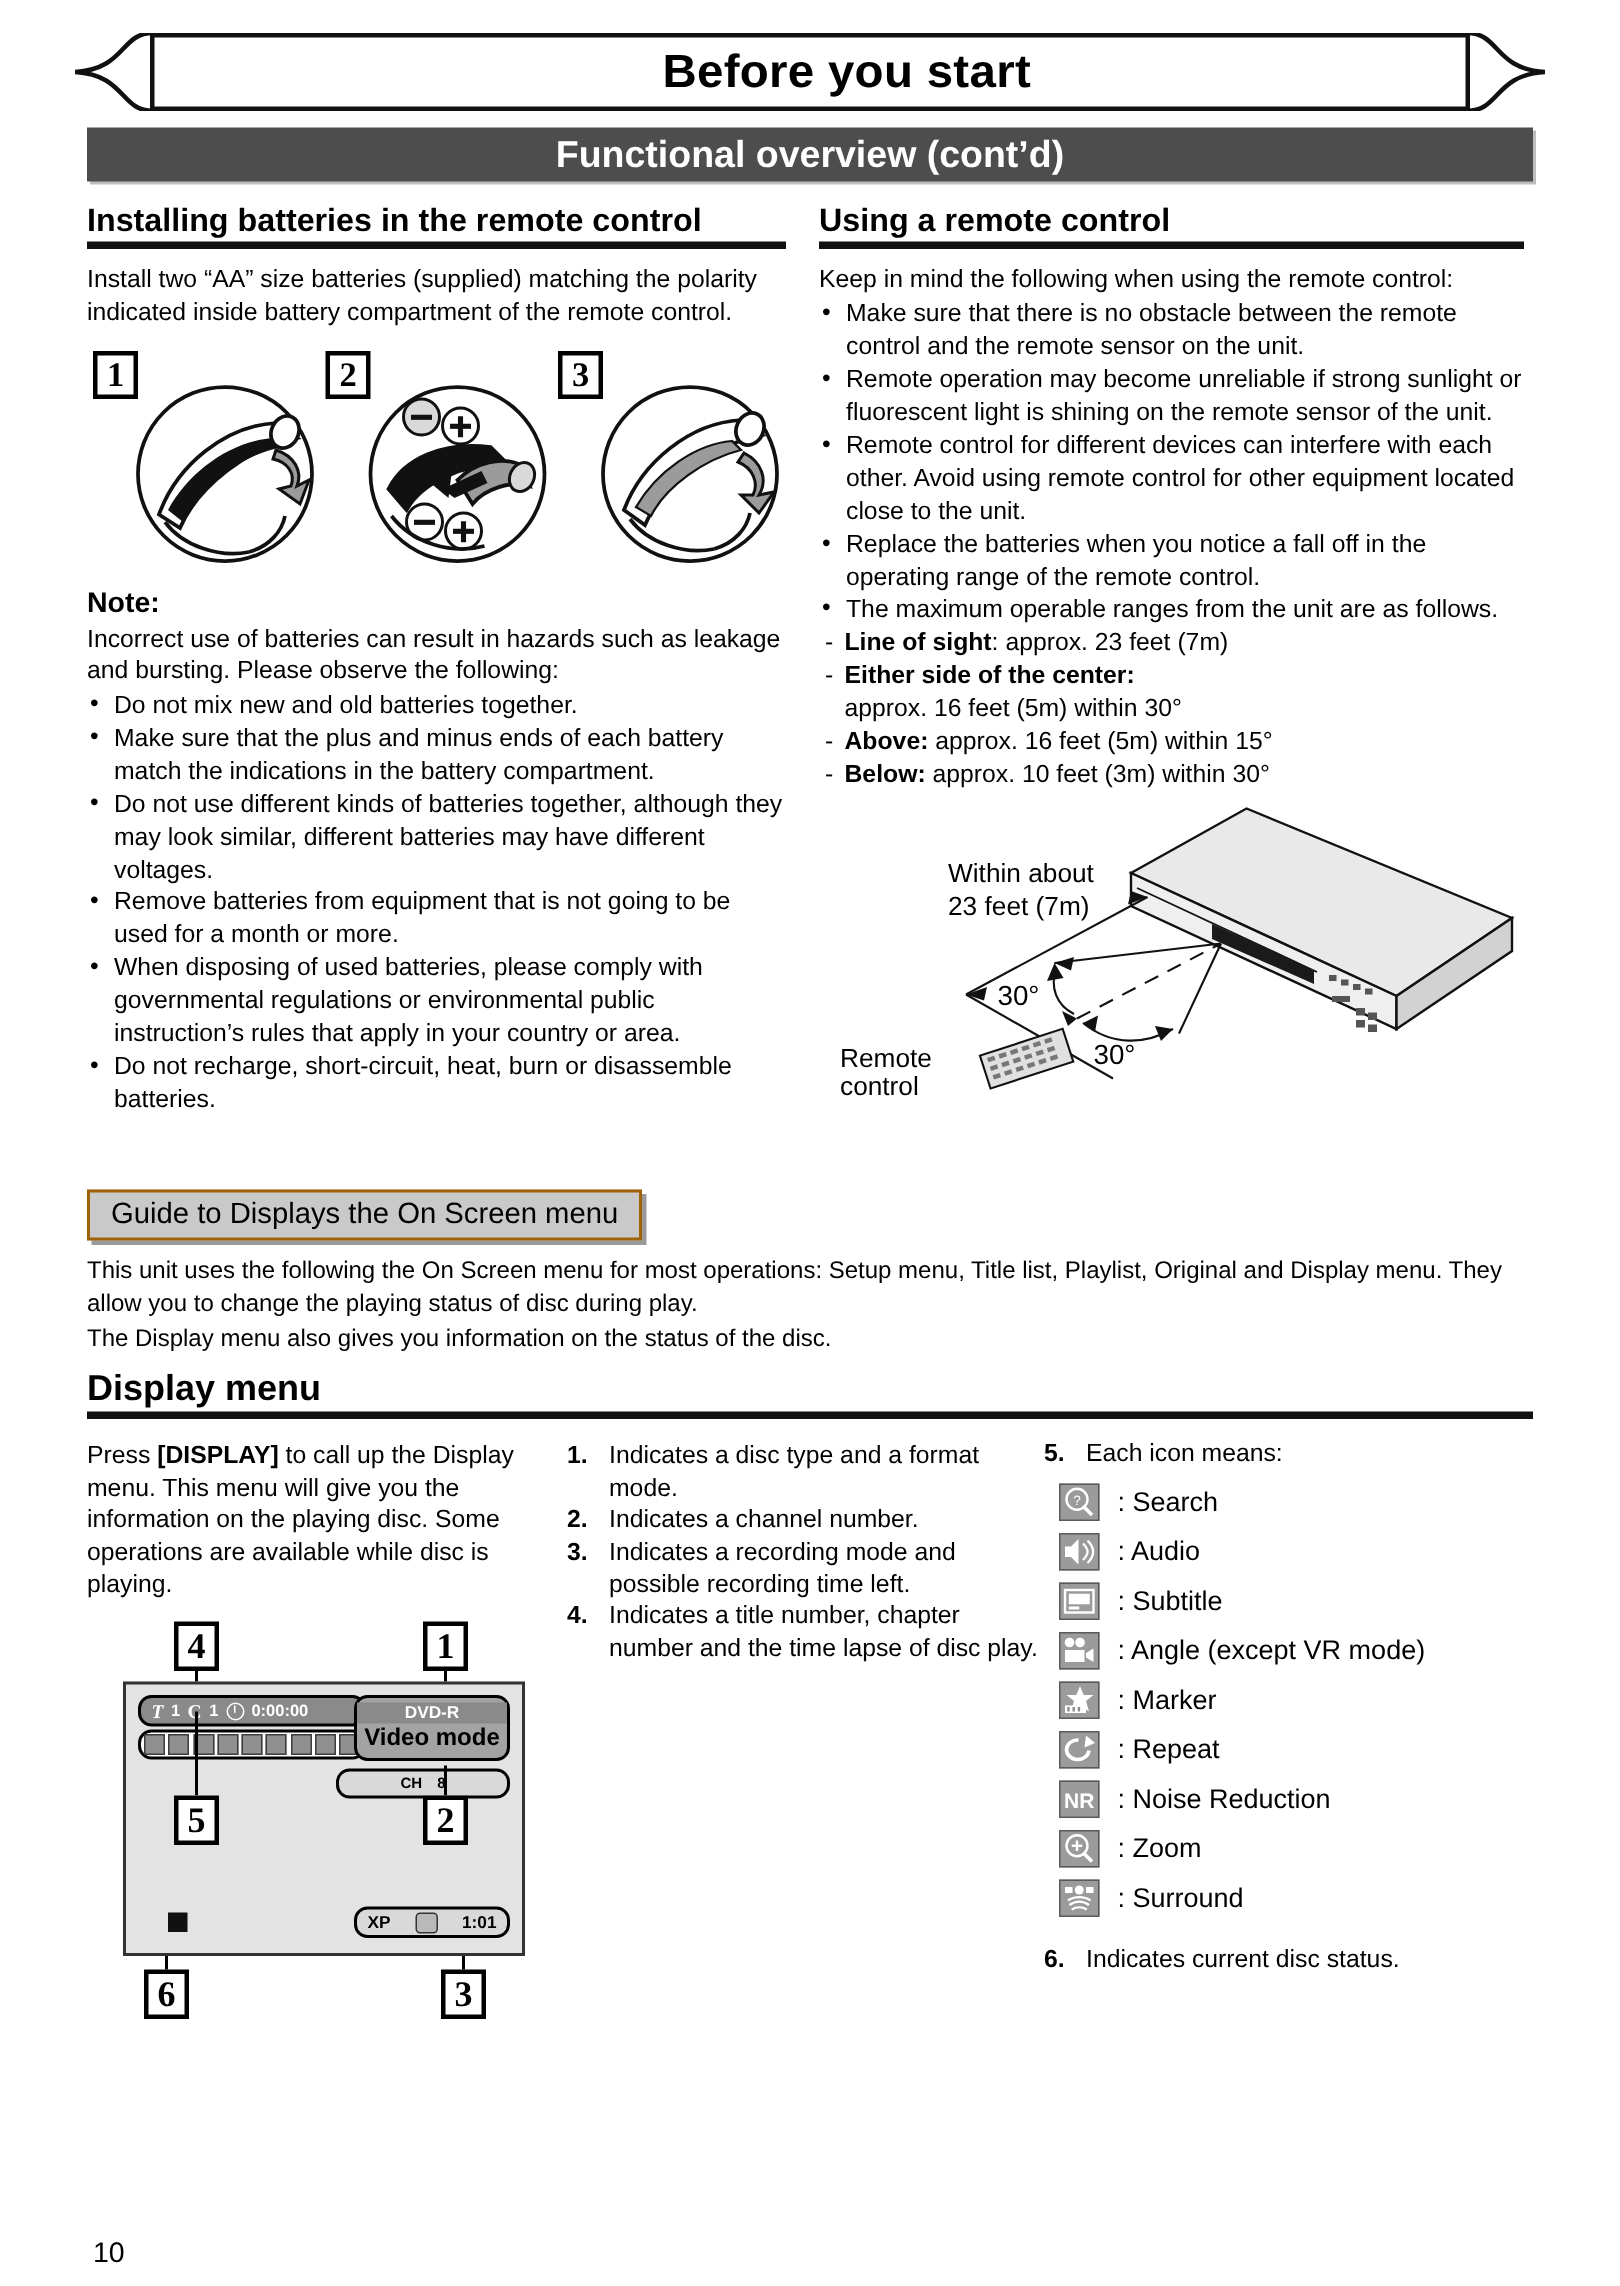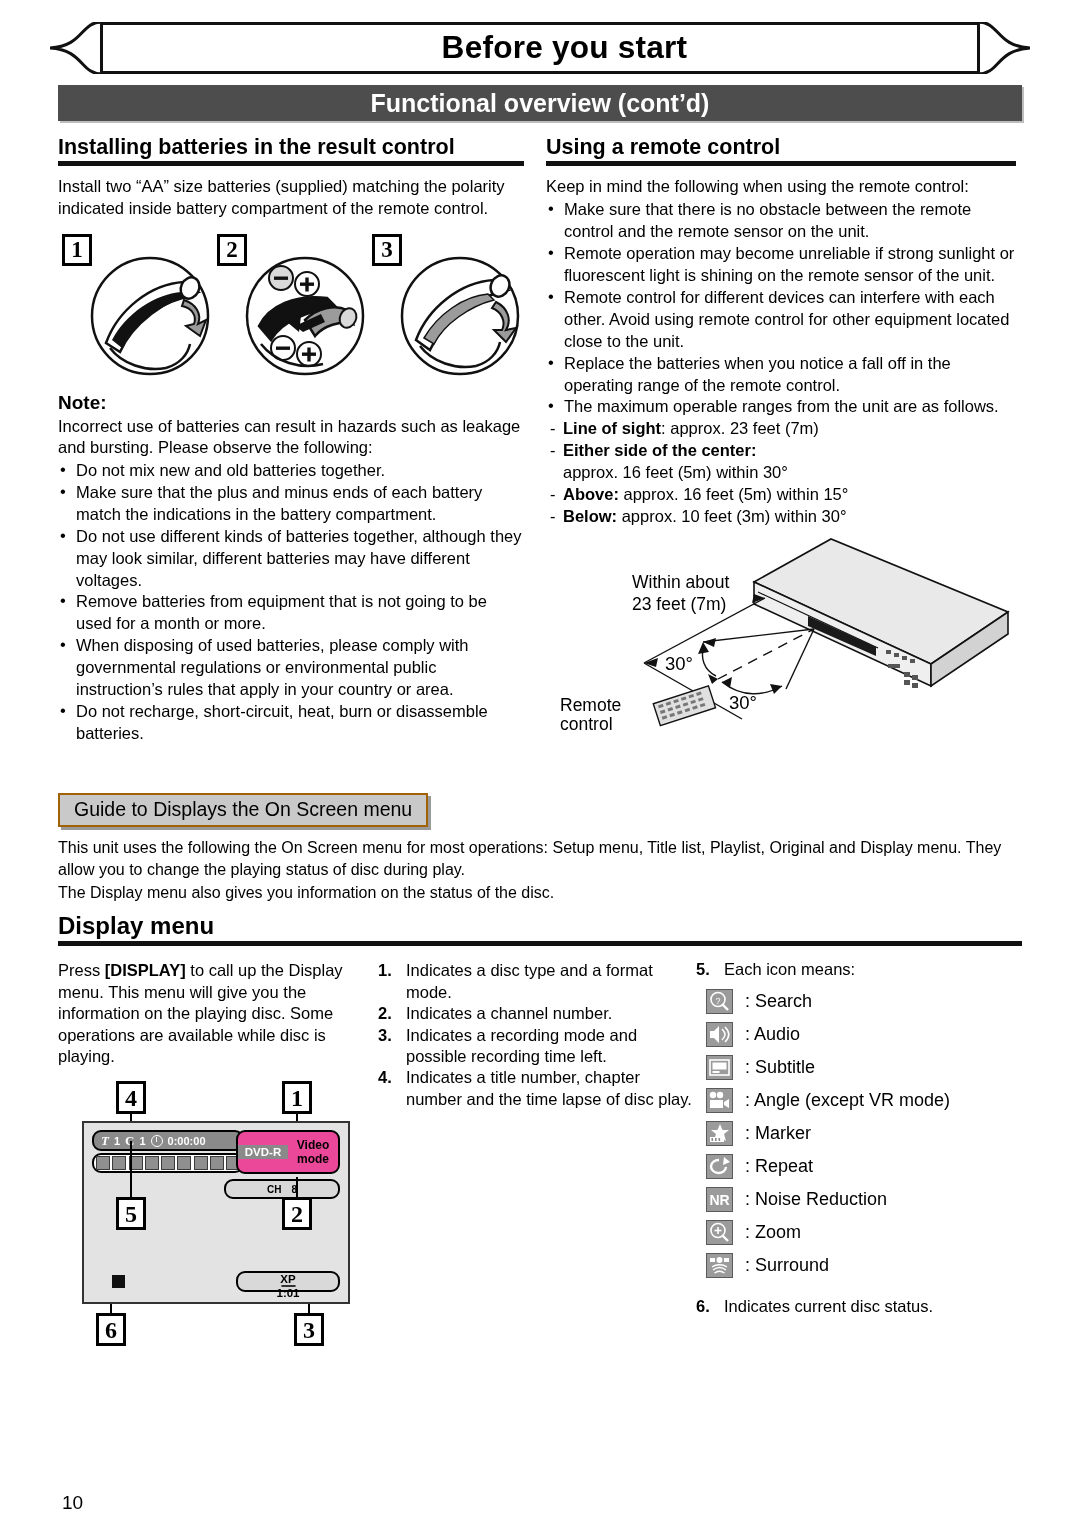--- a/index.html
+++ b/index.html
@@ -115,32 +115,32 @@
   .osd-tc {
     left:8px; top:7px; width:152px; height:21px; font-size:11px; padding-left:7px; gap:5px;
   }
   .osd-icons {
     left:8px; top:30px; width:152px; height:20px; background:#fff; padding:0 2px;
     justify-content:space-between;
   }
   .mini { width:14px; height:14px; background:#8f8f8f; border:1px solid #3c3c3c;
           display:inline-block; position:relative; }
   .osd-disc {
-    right:8px; top:7px; width:104px; height:44px; background:#ec4899; border-radius:9px;
-    flex-direction:row; justify-content:center; color:#000;
+    right:8px; top:7px; width:104px; height:44px; background:#a3a3a3; border-radius:9px;
+    flex-direction:column; justify-content:center; color:#000;
   }
   .osd-disc .l1 { background:#8a8a8a; color:#fff; width:100%; text-align:center; font-size:11.5px; padding:1px 0; }
-  .osd-disc .l2 { width:100%; text-align:center; font-size:12px; padding:1px 0; }
+  .osd-disc .l2 { width:100%; text-align:center; font-size:16px; padding:1px 0; }
   .osd-ch {
     right:8px; top:56px; width:116px; height:20px; background:#d9d9d9; color:#000;
     justify-content:center; font-size:10px; gap:10px;
   }
   .osd-xp {
     right:8px; bottom:10px; width:104px; height:21px; background:#d9d9d9; color:#000;
-    justify-content:space-between; font-size:11.5px; padding:0 7px;flex-direction:column;
+    justify-content:space-between; font-size:11.5px; padding:0 7px;
   }
   .stopsq { position:absolute; left:28px; bottom:14px; width:13px; height:13px; background:#111; }
   .leader { position:absolute; background:#000; }
 
   
   .iconlist { margin-top:6px; }
   .iconrow { display:flex; align-items:center; height:33px; }
   .iconbox {
     width:27px; height:25px; background:#9b9b9b; border:1px solid #5a5a5a;
     margin-left:10px; margin-right:12px; position:relative; flex:0 0 auto;
@@ -168,21 +168,21 @@
     </div>
   </div>
 
   <div class="darkbar">
     <span class="darkbar-title">Functional overview (cont’d)</span>
   </div>
 
   <div class="cols">
 
     <div class="col-l">
-      <div class="sec-head">Installing batteries in the result control</div>
+      <div class="sec-head">Installing batteries in the remote control</div>
       <div class="sec-rule"></div>
 
       <div class="body-txt">Install two “AA” size batteries (supplied) matching the polarity indicated inside battery compartment of the remote control.</div>
 
       <div class="figrow">
 
         <div class="figcell">
           <div class="numbox">1</div>
           <svg class="circ" width="125" height="130" viewBox="0 0 125 130">
             <circle cx="62" cy="68" r="58" fill="#fff" stroke="#111" stroke-width="2.5"></circle>

